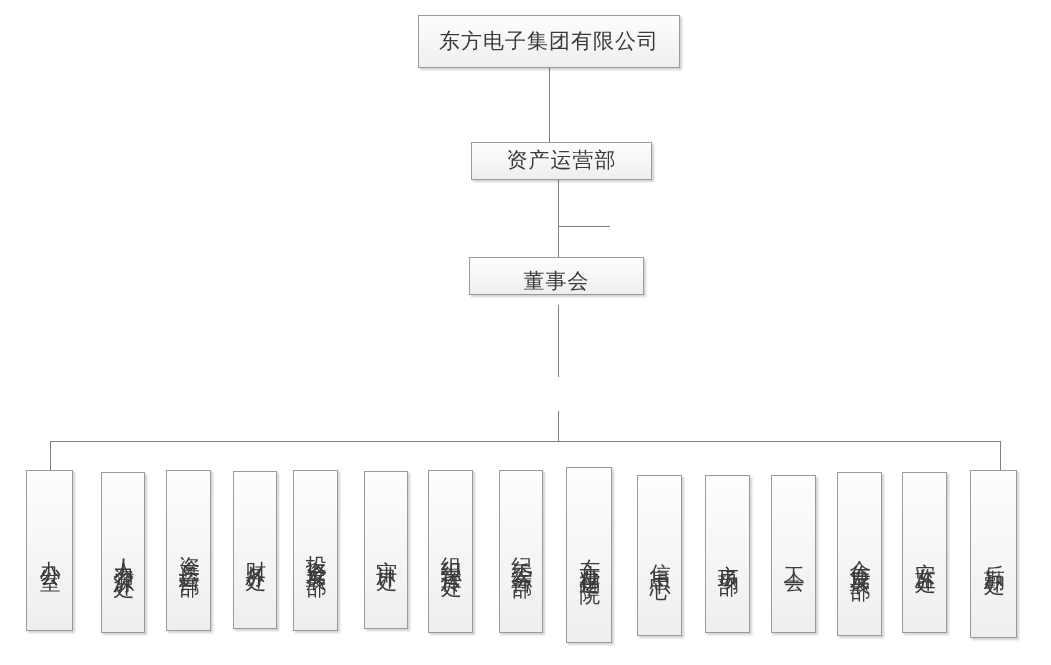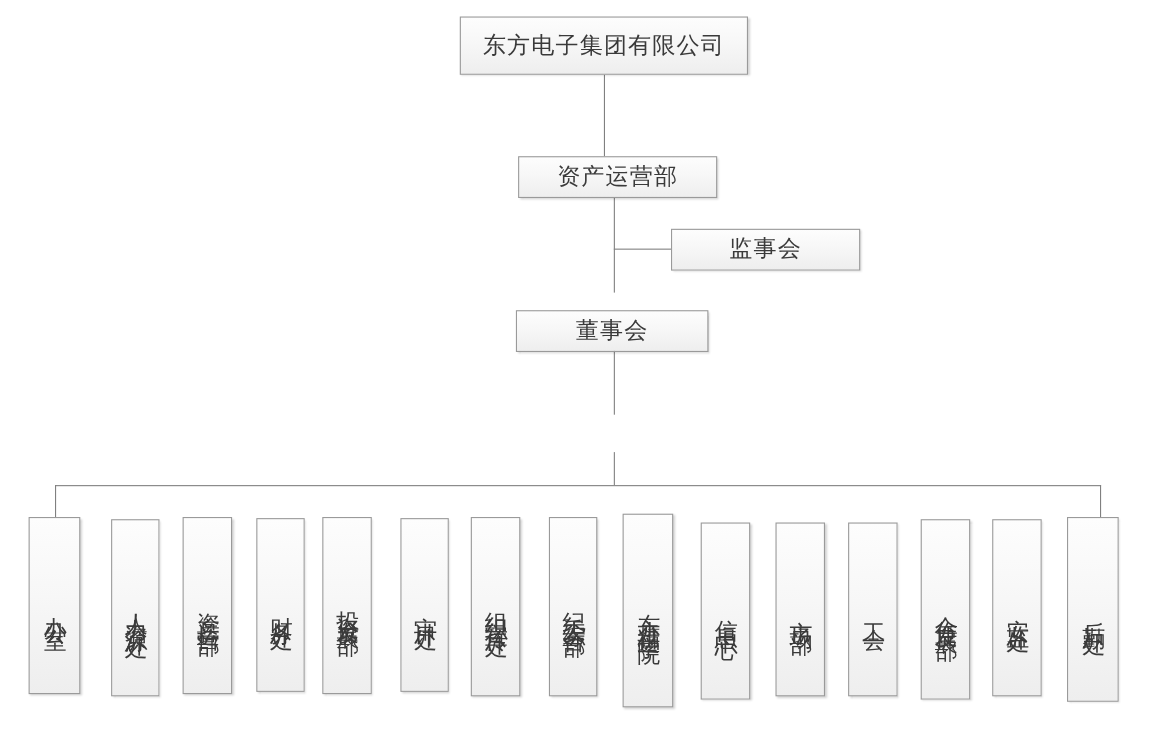--- a/index.html
+++ b/index.html
@@ -88,25 +88,22 @@
   <div class="connector v" style="left:1000px; top:441px; height:29px;"></div>
 
   <div class="node horiz" style="left:418px; top:15px; width:262px; height:53px;">
     <span class="node-label">东方电子集团有限公司</span>
   </div>
 
   <div class="node horiz" style="left:471px; top:142px; width:181px; height:38px;">
     <span class="node-label">资产运营部</span>
   </div>
 
-  <div class="node horiz" style="left:610px; top:208px; width:172px; height:38px;">
-    <span class="node-label">监事会</span>
-  </div>
 
-  <div class="node horiz" style="left:469px; top:282px; width:175px; height:38px;">
+  <div class="node horiz" style="left:469px; top:257px; width:175px; height:38px;align-items:flex-end;">
     <span class="node-label">董事会</span>
   </div>
 
 
   <div class="node vert" style="left:26px; top:470px; width:47px; height:161px;">
     <span class="node-label">办公室</span>
   </div>
 
   <div class="node vert" style="left:101px; top:472px; width:44px; height:161px;">
     <span class="node-label">人力资源处</span>

